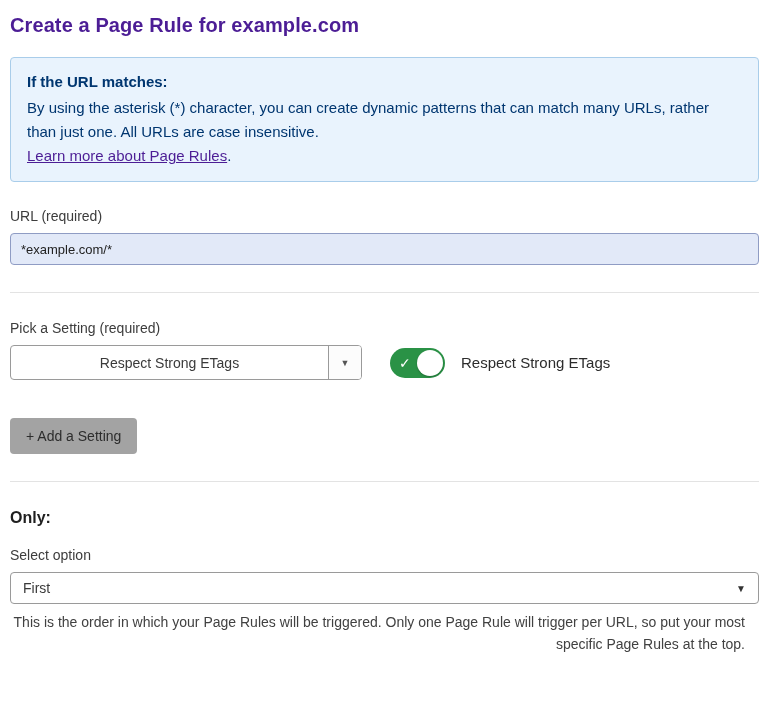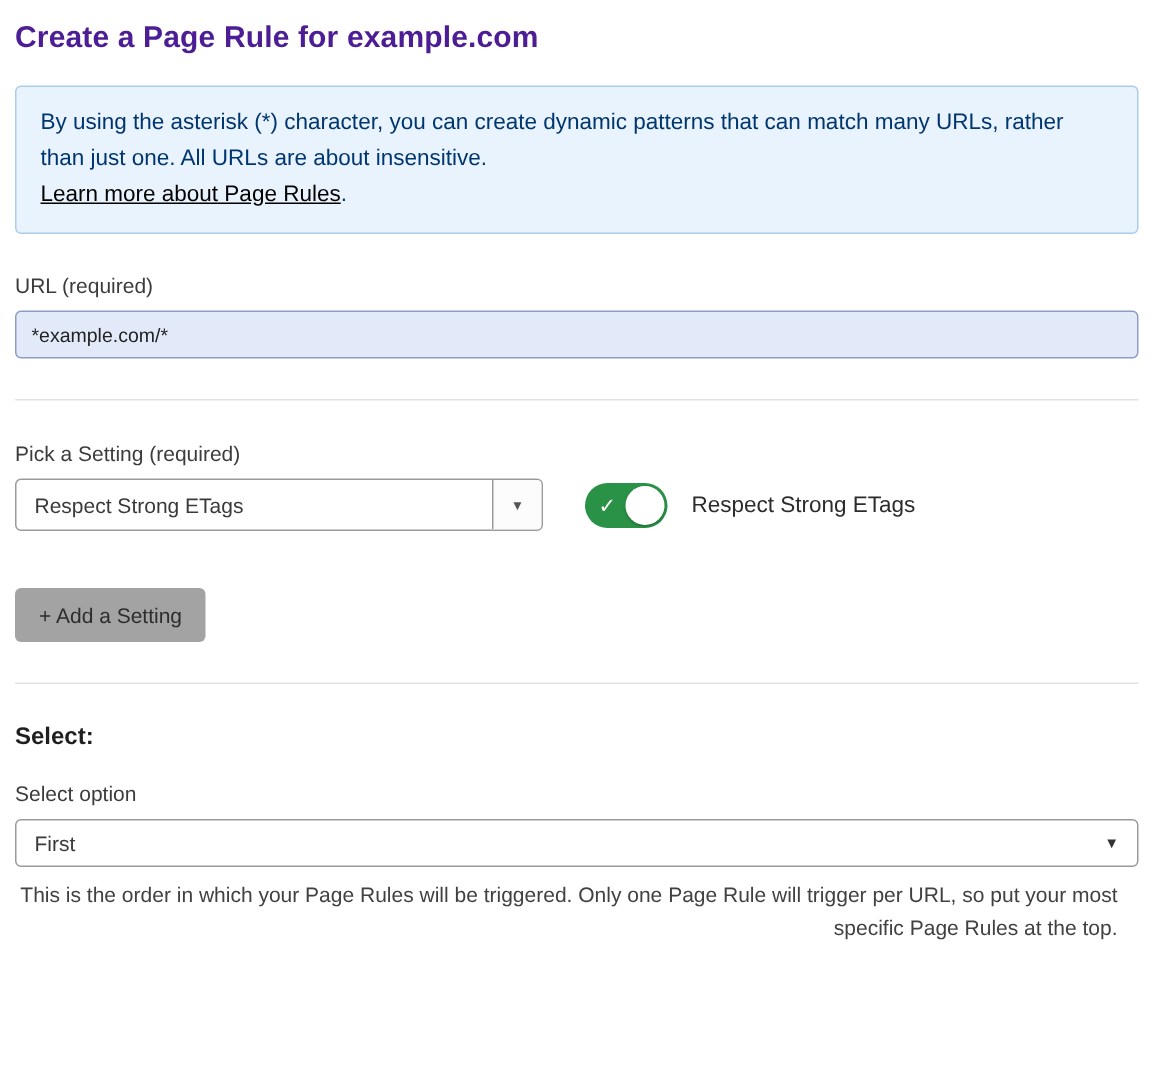--- a/index.html
+++ b/index.html
@@ -26,21 +26,21 @@
     border: 1px solid #a9cdea;
     border-radius: 4px;
     padding: 12px 16px 13px 16px;
     color: #003670;
     font-size: 15px;
     line-height: 1.6;
     margin-bottom: 26px;
   }
   .info-heading { font-weight: 700; margin-bottom: 2px; }
   .info-link-row a {
-    color: #000000;
+    color: #4c1d95;
     text-decoration: underline;
     cursor: pointer;
   }
 
   .field-label {
     display: block;
     font-size: 14px;
     color: #3c3c3c;
     margin-bottom: 9px;
   }
@@ -65,21 +65,21 @@
   }
 
   h2.section-heading {
     font-size: 16px;
     font-weight: 700;
     color: #1f1f1f;
     margin-bottom: 20px;
   }
 
   
-  .setting-row { display: flex; align-items: center; }
+  .setting-row { display: flex; align-items: center; text-align: center; }
   .select-box {
     width: 352px;
     height: 35px;
     border: 1px solid #9a9a9a;
     border-radius: 4px;
     background: #ffffff;
     display: flex;
     align-items: center;
     font-size: 14px;
     color: #3a3a3a;
@@ -170,21 +170,22 @@
   }
 </style>
 </head>
 <body>
 
 <div class="page">
 
   <h1 class="page-title">Create a Page Rule for example.com</h1>
 
   <div class="info-box">
-    <div class="info-body">By using the asterisk (*) character, you can create dynamic patterns that can match many URLs, rather than just one. All URLs are about insensitive.</div>
+    <div class="info-heading">If the URL matches:</div>
+    <div class="info-body">By using the asterisk (*) character, you can create dynamic patterns that can match many URLs, rather than just one. All URLs are case insensitive.</div>
     <div class="info-link-row"><a href="#">Learn more about Page Rules</a><span>.</span></div>
   </div>
 
   <label class="field-label">URL (required)</label>
   <input class="url-input" type="text" value="*example.com/*" style="">
 
   <hr class="divider">
 
 
   <label class="field-label">Pick a Setting (required)</label>
@@ -202,21 +203,21 @@
         <div class="knob"></div>
       </div>
       <span class="toggle-label">Respect Strong ETags</span>
     </div>
   </div>
 
   <button class="btn gray add-setting-btn">+ Add a Setting</button>
 
   <hr class="divider">
 
-  <h2 class="section-heading">Select:</h2>
+  <h2 class="section-heading">Only:</h2>
 
   <label class="field-label">Select option</label>
 
   <div class="order-select">
     <span>First</span>
     <span class="chev">▼</span>
   </div>
 
   <p class="help-text">This is the order in which your Page Rules will be triggered. Only one Page Rule will trigger per URL, so put your most specific Page Rules at the top.</p>
 

